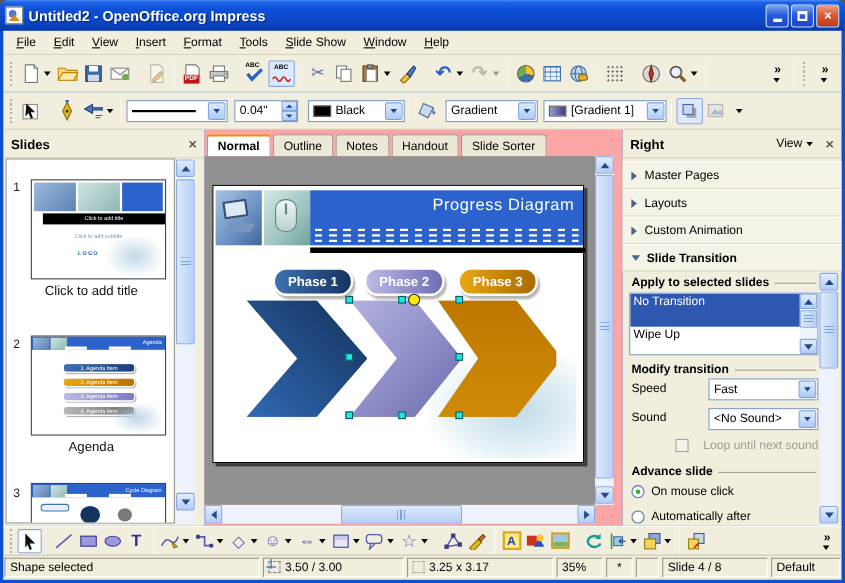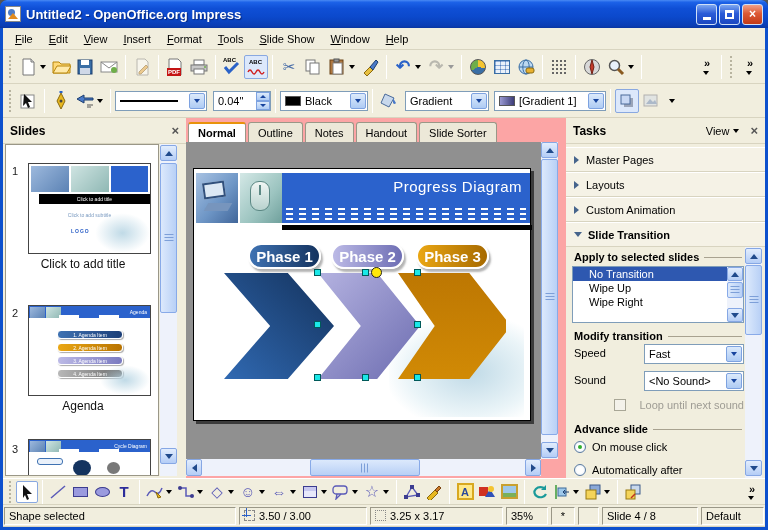--- a/index.html
+++ b/index.html
@@ -91,40 +91,40 @@
   #it1 i{position:absolute;left:7px;top:9px;width:22px;height:16px;background:#dce8f4;border:2px solid #31507c;transform:rotate(-8deg);}
   #it1 b{position:absolute;left:10px;top:30px;width:24px;height:8px;background:#7795bd;transform:skewX(-30deg);}
   #it2{left:46px;background:linear-gradient(130deg,#d4e8e6 0%,#9cc4c0 60%,#6fa09c 100%);}
   #it2 i{position:absolute;left:10px;top:8px;width:20px;height:30px;background:linear-gradient(180deg,#f0f6f4,#b8d2ce);border:1px solid #5c8884;border-radius:9px;}
   #it2 b{position:absolute;left:19px;top:12px;width:2px;height:10px;background:#5c8884;}
   #band{position:absolute;left:88px;top:4px;width:248px;height:50px;background:#2b62cc;}
   #band .btext{color:#fff;font-size:15px;text-align:right;padding:5px 8px 0 0;letter-spacing:.5px;}
   .dashrow{position:absolute;left:4px;width:240px;height:2px;background:repeating-linear-gradient(90deg,#fff 0 7px,transparent 7px 13px);}
   #blackbar{position:absolute;left:88px;top:56px;width:250px;height:5px;background:#000;}
   #cloud{position:absolute;left:195px;top:148px;width:135px;height:100px;background:radial-gradient(ellipse at 60% 55%,rgba(185,214,228,.9),rgba(210,232,240,.45) 55%,transparent 75%);}
-  .pill{position:absolute;top:74px;width:73px;height:26px;border:2px solid #fff;border-radius:13px;color:#fff;font-size:15px;font-weight:bold;display:flex;align-items:center;justify-content:center;box-shadow:2px 3px 2px rgba(130,130,130,.6);}
+  .pill{position:absolute;top:74px;width:73px;height:26px;border:2px solid #fff;border-radius:13px;color:#fff;font-size:12px;font-weight:bold;display:flex;align-items:center;justify-content:center;box-shadow:2px 3px 2px rgba(130,130,130,.6);}
   #p1{left:54px;background:linear-gradient(90deg,#3f72b2,#14335f);}
   #p2{left:137px;background:linear-gradient(90deg,#bcbae6,#6e6eb4);}
   #p3{left:222px;background:linear-gradient(90deg,#eaa714,#a76a00);}
   .chev{position:absolute;top:104px;height:106px;filter:drop-shadow(3px 3px 0 rgba(110,110,110,.45));}
   #c1{left:30px;width:110px;background:linear-gradient(to bottom left,#14325c,#3069b2);clip-path:polygon(0 0,58% 0,100% 50%,58% 100%,0 100%,42% 50%);}
   #c2{left:124px;width:102px;background:linear-gradient(to bottom right,#b4b2e0,#6c6cb0);clip-path:polygon(0 0,58% 0,100% 50%,58% 100%,0 100%,42% 50%);}
   #c3{left:204px;width:108px;background:linear-gradient(180deg,#bd7702,#d18a05);clip-path:polygon(0 0,66% 0,100% 44%,100% 56%,66% 100%,0 100%,34% 50%);}
   .hnd{position:absolute;width:7px;height:7px;background:#1ae8e8;border:1px solid #005a5a;}
   .hy{position:absolute;width:11px;height:11px;border-radius:50%;background:#ffe80a;border:1px solid #222;}
 
   
   .tsec{position:absolute;left:0;width:199px;height:25px;display:flex;align-items:center;padding-left:8px;font-size:11px;background:#f5f2e6;border-bottom:1px solid #d8d4c0;border-top:1px solid #fff;}
   .tri-r{width:0;height:0;border-top:4px solid transparent;border-bottom:4px solid transparent;border-left:5px solid #46648c;margin-right:7px;}
   .tri-d{width:0;height:0;border-left:4px solid transparent;border-right:4px solid transparent;border-top:5px solid #46648c;margin-right:6px;}
   .seclbl{font-size:11px;}
   .grplbl{position:absolute;left:8px;width:168px;font-size:11px;font-weight:bold;display:flex;align-items:center;gap:5px;}
   .grplbl::after{content:"";flex:1;height:1px;background:#a8a290;}
   #translist{position:absolute;left:6px;top:148px;width:172px;height:57px;background:#fff;border:1px solid #7f9db9;overflow:hidden;}
-  .titem{height:14px;font-size:11px;padding:0 16px;white-space:nowrap;width:156px;line-height:14px;}
+  .titem{height:30px;font-size:11px;padding:0 3px;white-space:nowrap;width:156px;line-height:14px;}
   .titem.sel{background:#2e58b0;color:#fff;}
   .flbl{position:absolute;font-size:11px;}
   .chk{position:absolute;width:12px;height:12px;background:#f4f2ea;border:1px solid #a8a696;}
   .radio{position:absolute;width:12px;height:12px;border-radius:50%;border:1px solid #5a7aa0;background:radial-gradient(#fff 40%,#dce8f4);}
   .radio.on::after{content:"";position:absolute;left:3px;top:3px;width:4px;height:4px;border-radius:50%;background:#2fae2f;}
 
   
   #drawbar{left:3px;top:478px;width:762px;height:27px;display:flex;align-items:center;padding:0 2px;border-top:1px solid #fff;}
   .dbi{width:22px;height:22px;display:flex;align-items:center;justify-content:center;position:relative;color:#5a5ab8;flex:none;}
   .dbi.boxed{border:1px solid #89a8e0;background:#fff;border-radius:2px;}
@@ -517,21 +517,21 @@
         </span>
       <span class="sthumb h" style="top:0;left:124px;width:110px;height:17px;"></span>
       <span class="sbtn" style="left:339px;top:0;width:16px;height:17px;">
           <i class="arr"></i>
         </span>
     </div>
   </div>
 
   <div id="taskspanel" class="abs">
     <div class="phead">
-      <span>Tasks</span>
+      <span>Right</span>
       <span style="margin-left:auto;display:flex;align-items:center;gap:4px;font-weight:normal;font-size:11px;">
         <span>View</span>
         <i class="dd"></i>
       </span>
       <span class="x" style="margin-left:8px;">×</span>
     </div>
     <div class="tsec" style="top:29px;">
         <i class="tri-r"></i>
         <span class="seclbl">Master Pages</span>
       </div>

